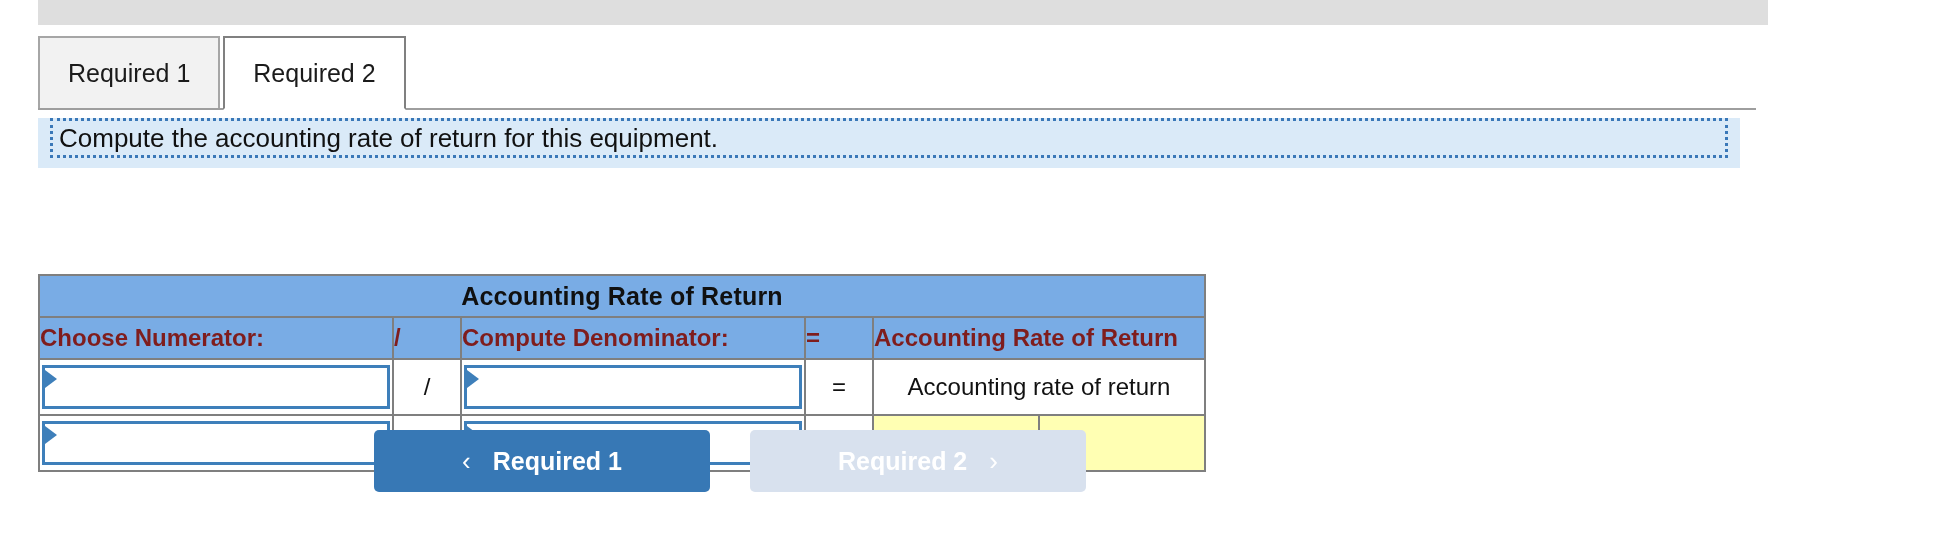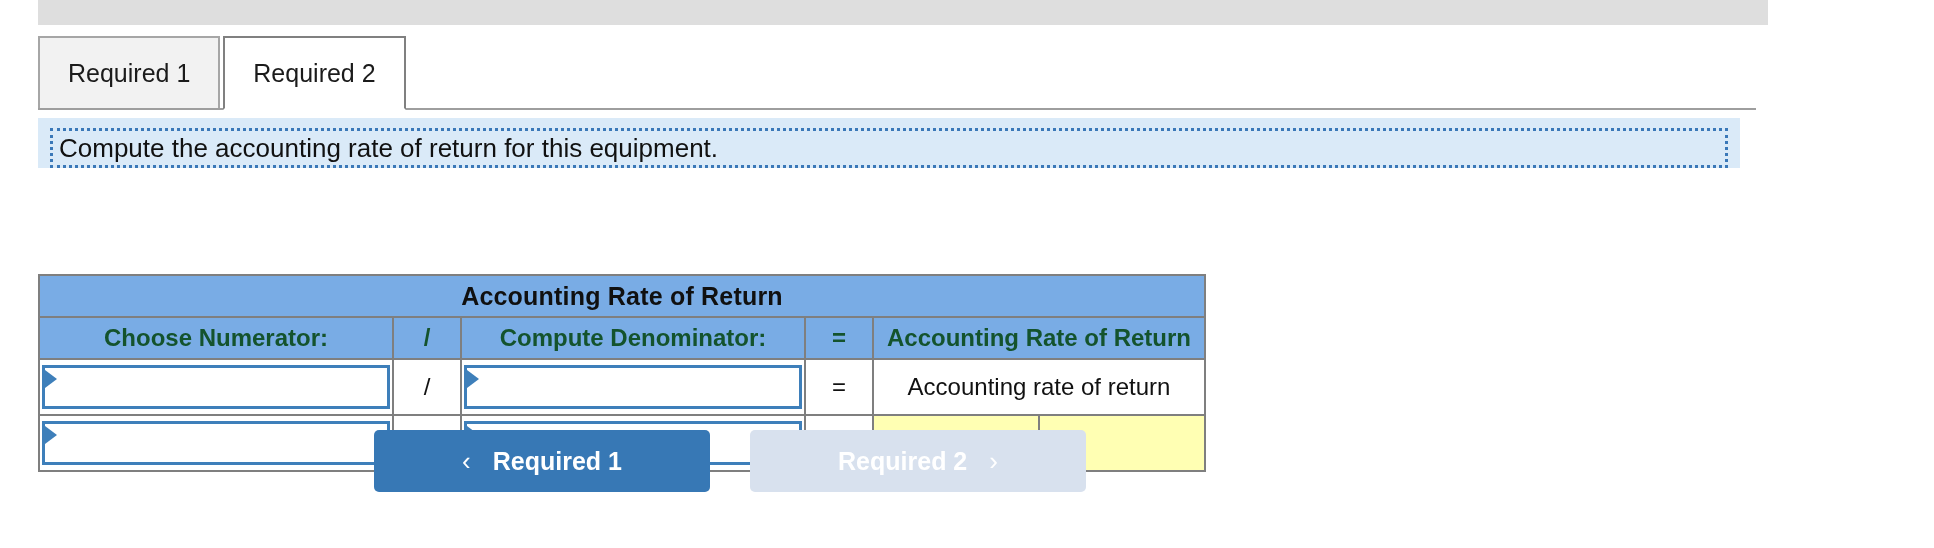--- a/index.html
+++ b/index.html
@@ -71,21 +71,21 @@
 
   
   .banner {
     position: absolute;
     left: 38px;
     top: 118px;
     width: 1702px;
     height: 50px;
     background: #daeaf8;
     display: flex;
-    align-items: flex-end;
+    align-items: flex-start;
   }
   .banner-inner {
     box-sizing: border-box;
     margin-left: 12px;
     width: 1678px;
     height: 40px;
     border: 3px dotted #3a78b8;
     display: flex;
     align-items: center;
     padding-left: 6px;
@@ -112,24 +112,23 @@
     background: #79ace5;
     color: #101010;
     font-weight: bold;
     font-size: 25px;
     text-align: center;
     height: 40px;
     letter-spacing: .2px;
   }
   .hdr-cell {
     background: #79ace5;
-    color: #14532d;
+    color: #7f1d1d;
     font-weight: bold;
     font-size: 24px;
-    text-align: center;
     height: 40px;
   }
   .body-cell {
     background: #ffffff;
     height: 48px;
     text-align: center;
     color: #111111;
     font-size: 24px;
     vertical-align: middle;
   }

